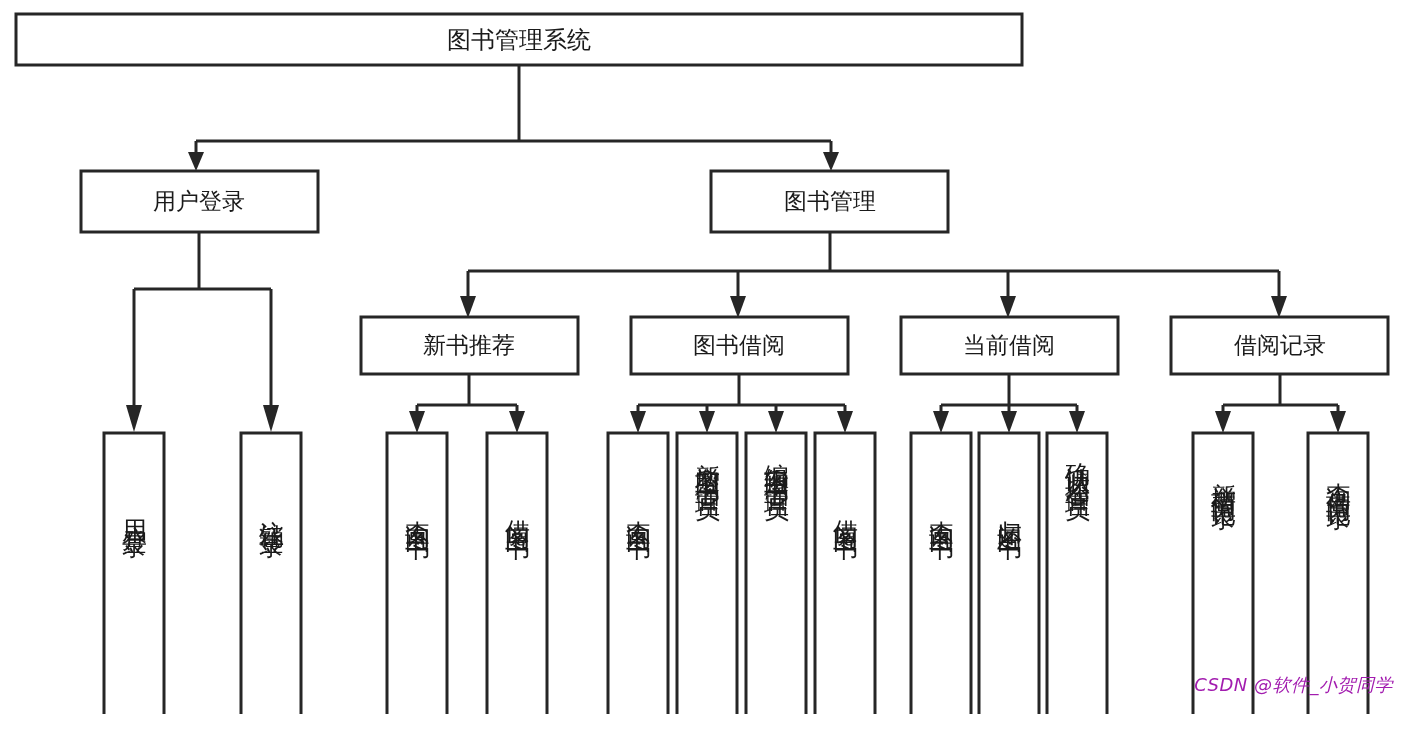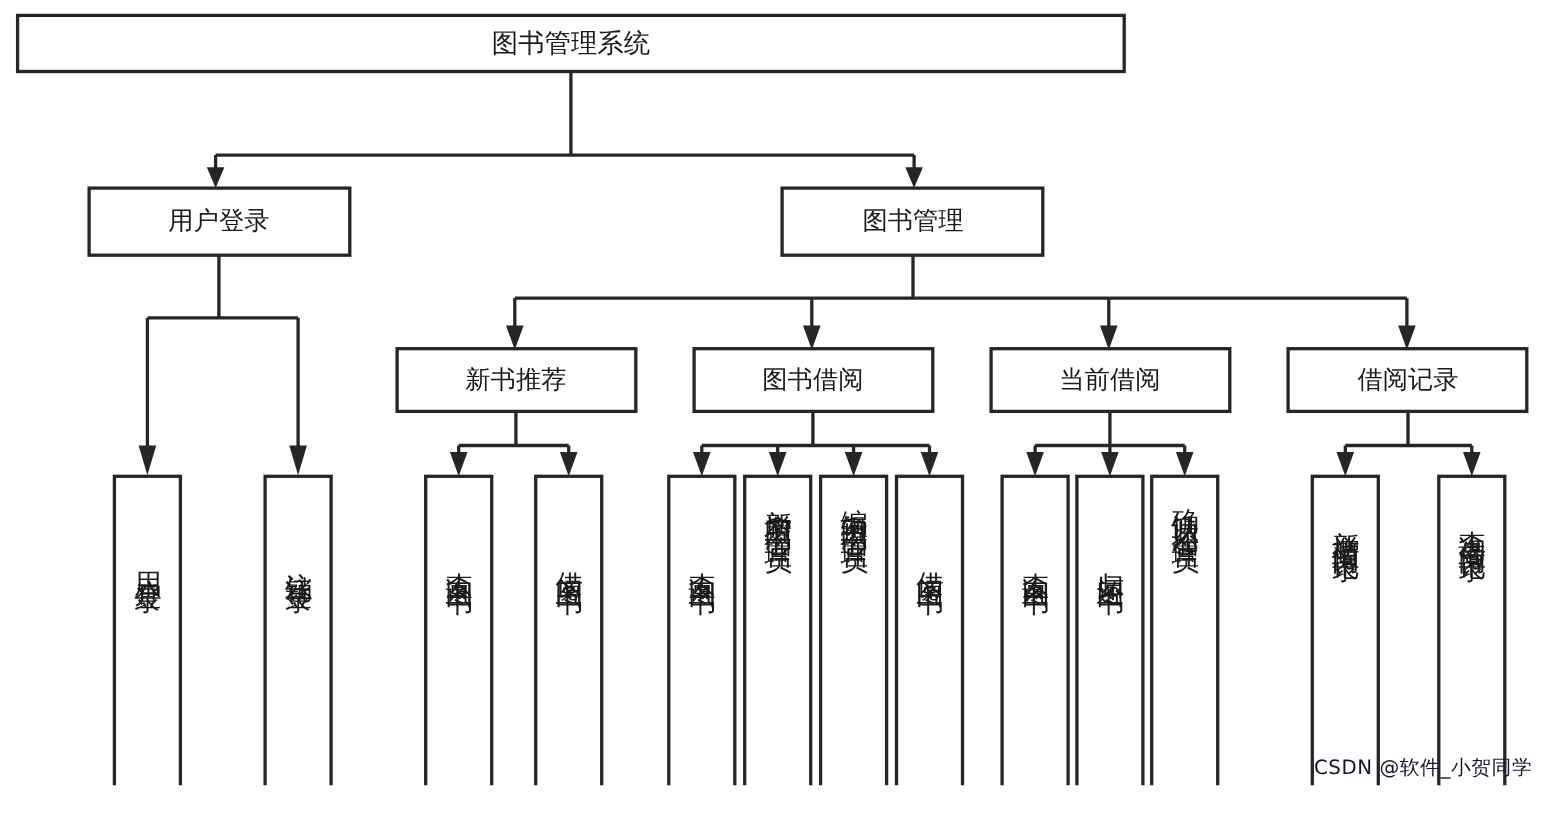--- a/index.html
+++ b/index.html
@@ -69,26 +69,27 @@
     font-size: 25px;
     line-height: 1.12;
     letter-spacing: 5px;
     color: #1a1a1a;
     white-space: nowrap;
     text-align: left;
   }
   .watermark {
     position: absolute;
     right: 12px;
-    bottom: 4px;
+    bottom: 17px;
     font-family: "DejaVu Sans", "Liberation Sans", sans-serif;
     font-size: 18px;
-    color: #0f172a;
+    color: #a21caf;
     white-space: nowrap;
     letter-spacing: 0.5px;
+    font-style: italic;
   }
 </style>
 </head>
 <body>
 
 <div id="diagram-root">
 
   <svg id="flow" viewBox="0 0 1405 747">
 
     <g>

